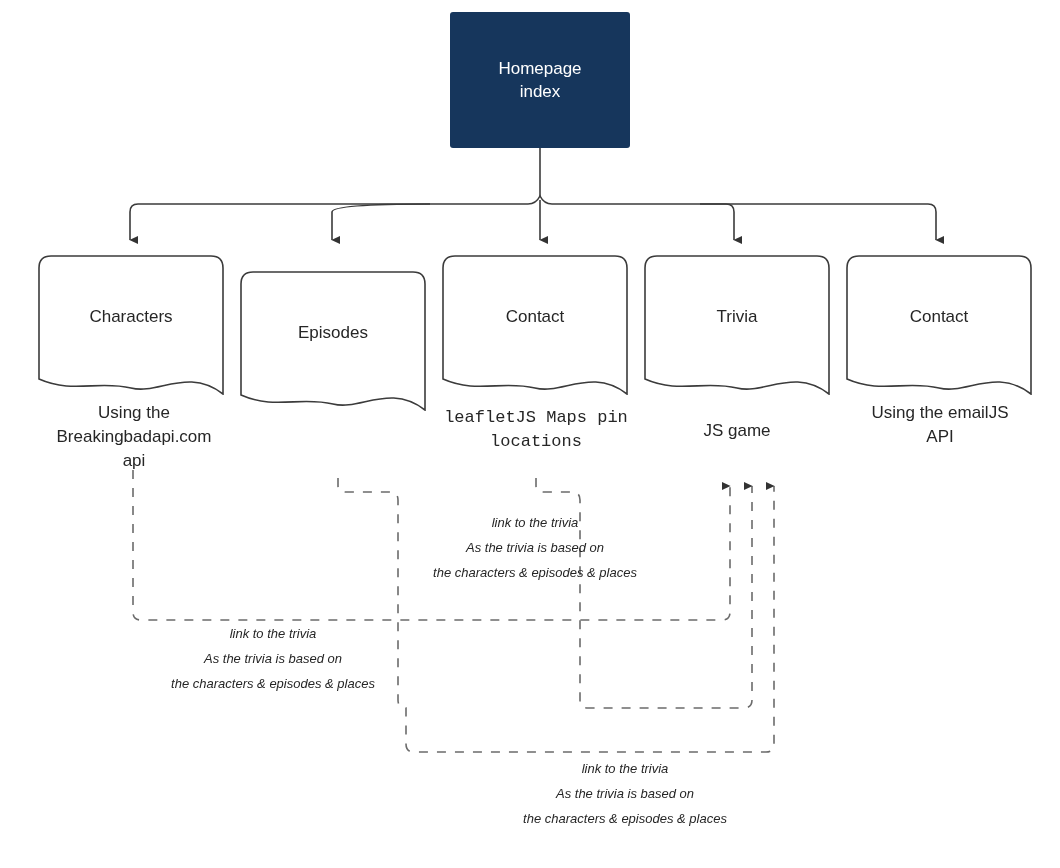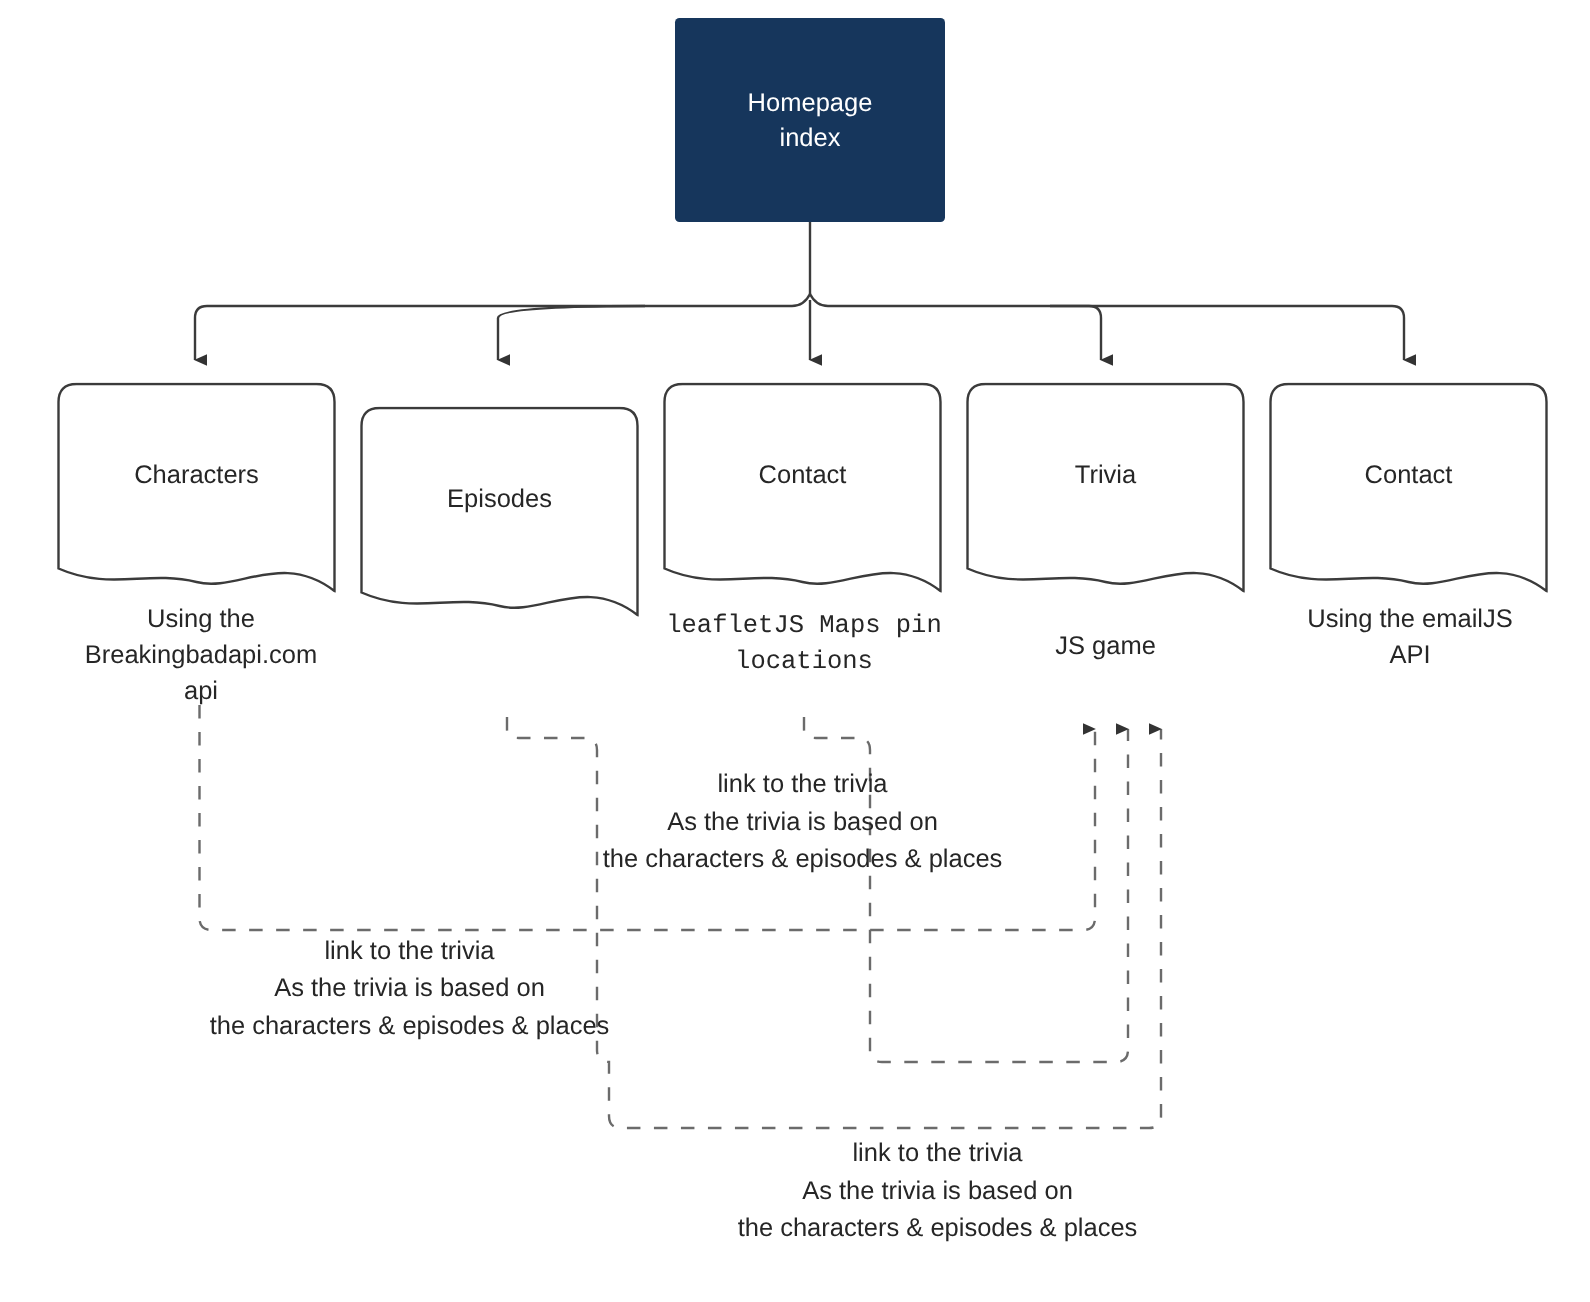--- a/index.html
+++ b/index.html
@@ -64,25 +64,26 @@
   }
   .caption {
     position: absolute;
     font-size: 17px;
     line-height: 24px;
     color: #262626;
     text-align: center;
   }
   .annot {
     position: absolute;
-    font-size: 17px;
+    font-size: 13px;
     line-height: 25px;
     color: #262626;
     text-align: center;
     white-space: nowrap;
+    font-style: italic;
   }
 </style>
 </head>
 <body>
 
 <div id="canvas">
 
   <svg id="wires" viewBox="0 0 1060 868" width="1060" height="868" aria-hidden="true">
     <defs>
       <marker id="arrowDown" markerWidth="10" markerHeight="10" refX="5" refY="8.6" orient="auto" markerUnits="userSpaceOnUse">

